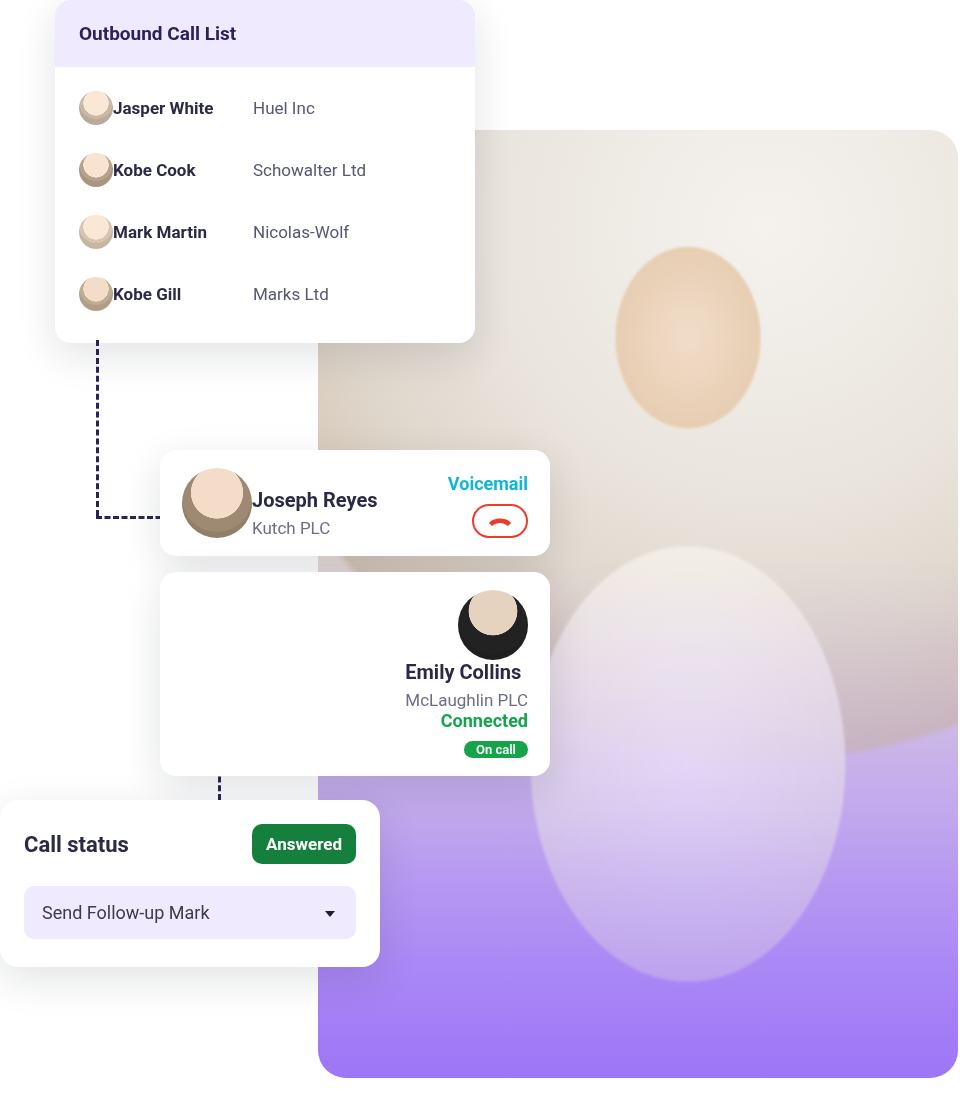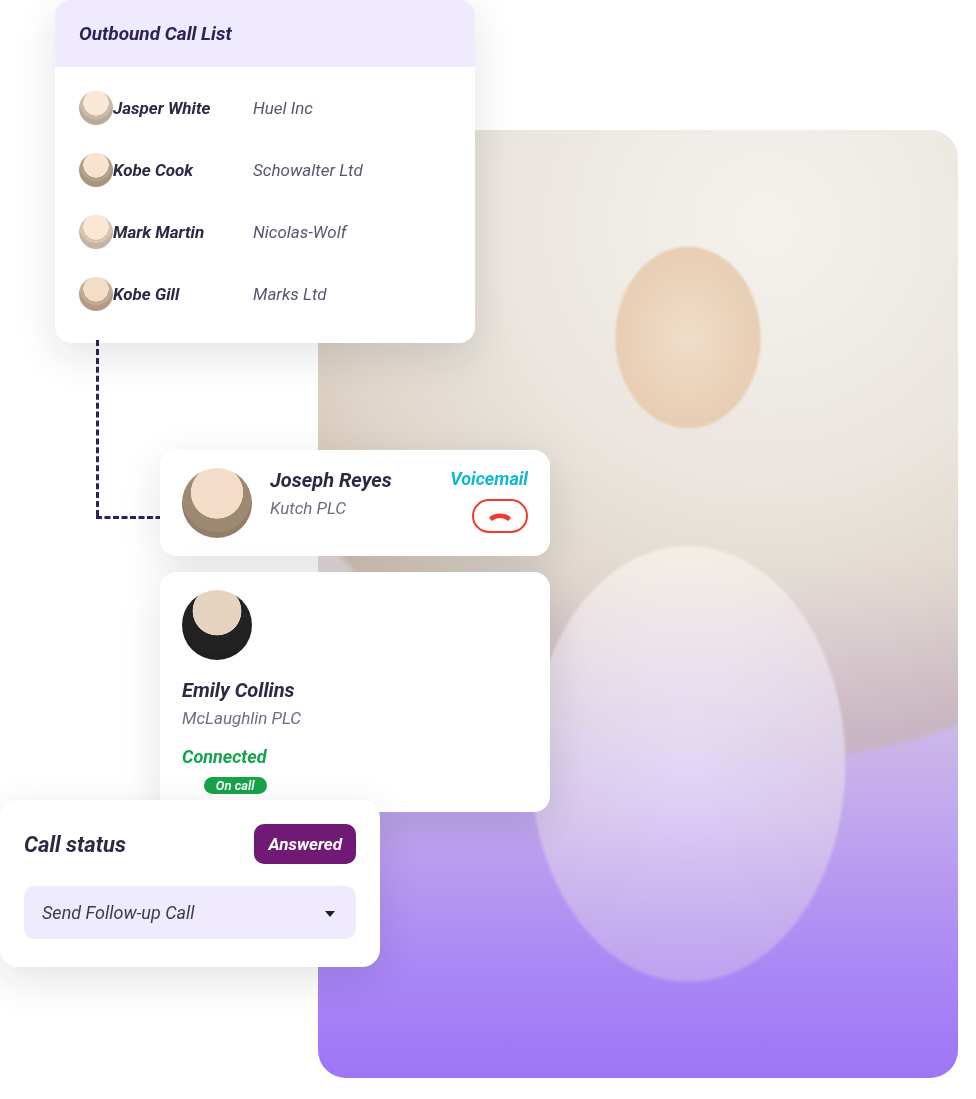--- a/index.html
+++ b/index.html
@@ -1,17 +1,17 @@
 <!DOCTYPE html>
 <html><head>
 <meta charset="utf-8">
 <style>
   * { box-sizing: border-box; margin: 0; padding: 0; }
   html, body { width: 976px; height: 1099px; font-family: -apple-system, BlinkMacSystemFont, "Segoe UI", Roboto, Helvetica, Arial, sans-serif; background: #fff; overflow: hidden; }
-  .stage { position: relative; width: 976px; height: 1099px; font-style: italic; }
+  .stage { position: relative; width: 976px; height: 1099px; }
 
   
   .hero {
     position: absolute;
     left: 318px; top: 130px;
     width: 640px; height: 948px;
     border-radius: 28px;
     background:
       radial-gradient(120% 80% at 70% 10%, #f5f2ee 0%, #eae5de 35%, #e0d7cc 55%, #d5c7b6 70%, transparent 71%),
       linear-gradient(180deg, #f1ede7 0%, #eae2d7 40%, rgba(139,92,246,0.55) 100%);
@@ -76,22 +76,22 @@
   .conn { position: absolute; border: 0; }
   .conn.v1 { left: 96px; top: 340px; width: 0; height: 176px; border-left: 3px dashed #2b2358; }
   .conn.h1 { left: 96px; top: 516px; width: 74px; height: 0; border-top: 3px dashed #2b2358; }
   .conn.v2 { left: 218px; top: 680px; width: 0; height: 120px; border-left: 3px dashed #2b2358; }
 
   
   .call-card {
     position: absolute;
     width: 390px;
     padding: 18px 22px;
-    display: flex; align-items: flex-start;
-    gap: 18px;
+    display: flex; align-items: flex-end;
+    gap: 0;
   }
   .call-card .who { flex: 1; }
   .call-card .who .nm { font-weight: 700; color: #2b2a45; font-size: 20px; }
   .call-card .who .co { color: #6d6e85; font-size: 17px; margin-top: 6px; }
   .call-card .right { display: flex; flex-direction: column; align-items: flex-end; gap: 10px; }
   .voicemail-label { color: #0fb7d6; font-weight: 700; font-size: 18px; }
   .connected-label { color: #14a44d; font-weight: 700; font-size: 18px; }
   .hangup {
     width: 56px; height: 34px; border: 2px solid #ef3b2d; border-radius: 18px;
     display: inline-flex; align-items: center; justify-content: center;
@@ -109,21 +109,21 @@
 
   
   .status {
     left: 0; top: 800px;
     width: 380px;
     padding: 24px 24px 28px;
     border-radius: 18px;
   }
   .status-head { display: flex; align-items: center; justify-content: space-between; margin-bottom: 22px; }
   .status-title { font-size: 22px; font-weight: 700; color: #2b2a45; }
-  .answered { background: #701a75; color: #fff; font-weight: 700; padding: 10px 14px; border-radius: 10px; font-size: 17px; }
+  .answered { background: #15803d; color: #fff; font-weight: 700; padding: 10px 14px; border-radius: 10px; font-size: 17px; }
   .follow {
     width: 100%;
     display: flex; align-items: center; justify-content: space-between;
     background: #efeafd; border-radius: 10px;
     padding: 16px 18px;
     color: #3c3a52; font-size: 18px;
     cursor: pointer; user-select: none;
   }
   .chev { width: 16px; height: 16px; }
 </style>
@@ -195,21 +195,21 @@
       <div class="pill green">On call</div>
     </div>
   </div>
 
   <div class="card status">
     <div class="status-head">
       <div class="status-title">Call status</div>
       <div class="answered">Answered</div>
     </div>
     <div class="follow">
-      <span>Send Follow-up Call</span>
+      <span>Send Follow-up Mark</span>
       <span class="chev">
         <svg width="16" height="16" viewBox="0 0 16 16">
             <path d="M3 5 L8 11 L13 5 Z" fill="#1f1d33"></path>
           </svg>
       </span>
     </div>
   </div>
 
 </div>
 

